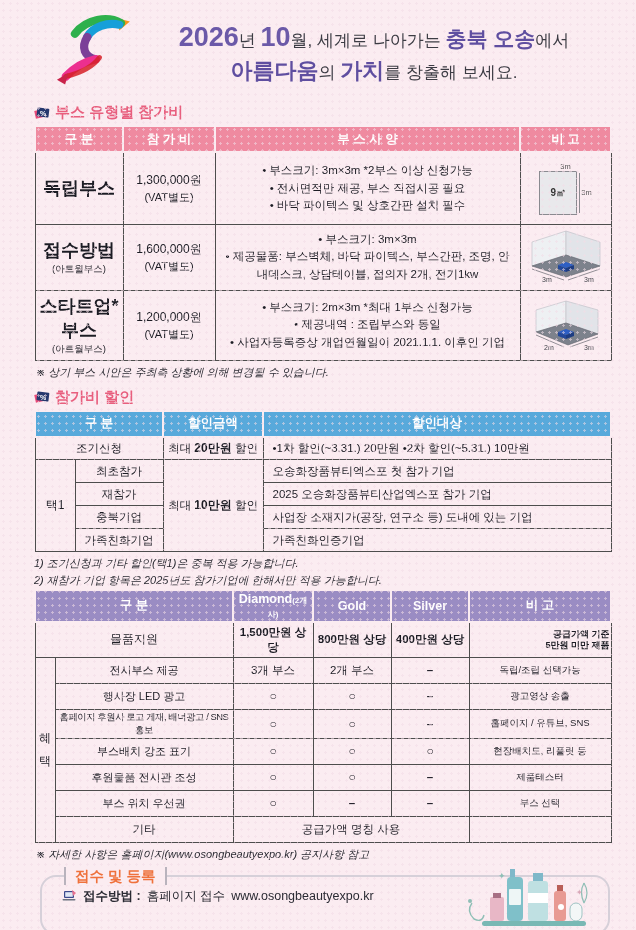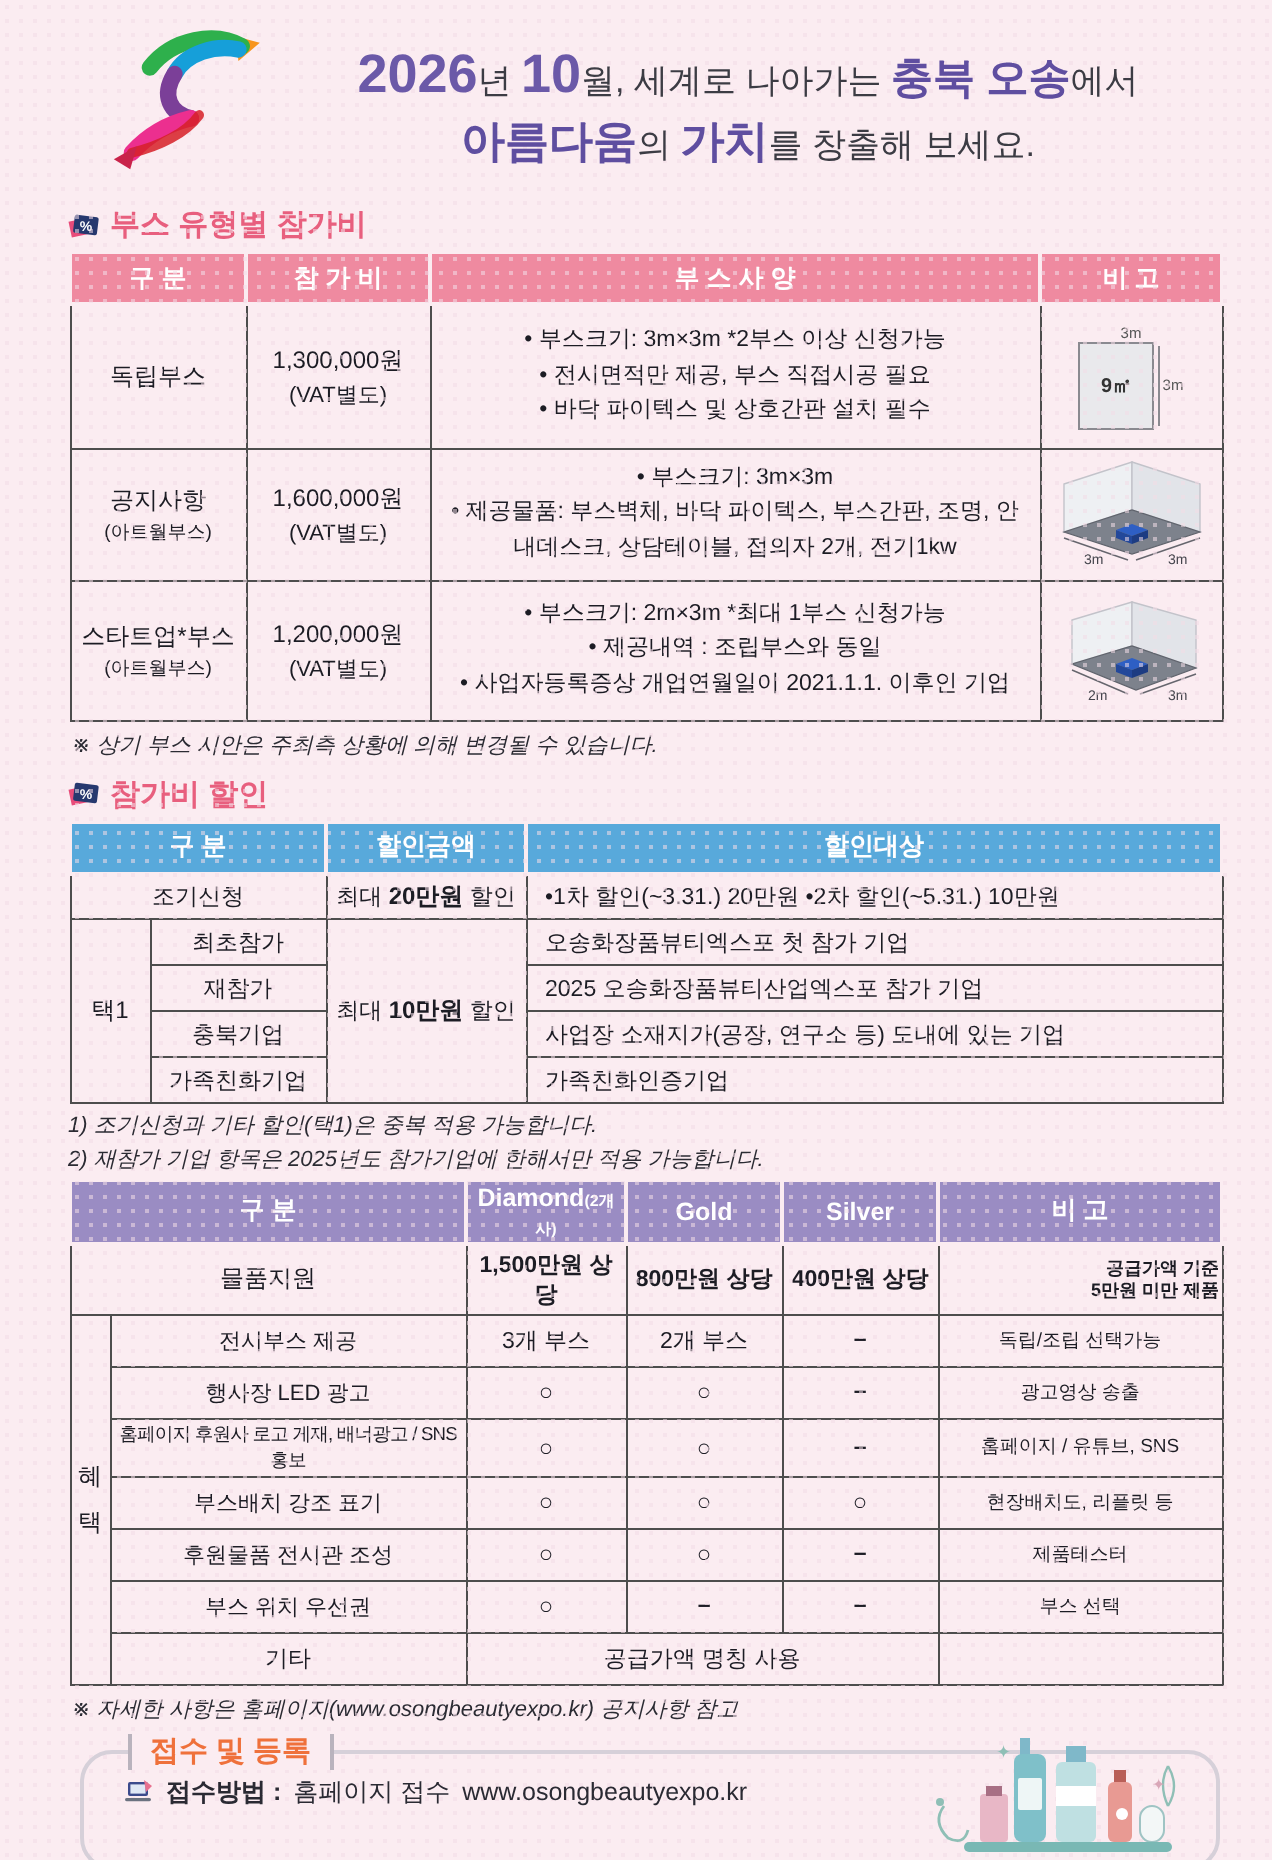--- a/index.html
+++ b/index.html
@@ -25,21 +25,21 @@
   .twrap{margin-left:34px;width:576px;}
   table{border-collapse:collapse;table-layout:fixed;width:576px;}
   th{font-weight:bold;color:#fff;font-size:12.5px;height:22px;border:2px solid #fbecf1;padding:1px 2px;}
   .booth th{background:#ef8aa0;}
   .disc  th{background:#58a9db;}
   .spon  th{background:#9a8cc3;}
   td{border:1px solid #4d4d4d;font-size:11.5px;color:#1c1c24;text-align:center;
      vertical-align:middle;padding:2px 3px;}
   .hsub{font-size:8px;font-weight:bold;}
   
-  .booth .gname .nm{font-size:12px;font-weight:normal;}
+  .booth .gname .nm{font-size:18px;font-weight:bold;}
   .booth .gname .nsub{font-size:9.5px;margin-top:1px;}
   .booth .fee{font-size:12px;}
   .booth .fee .fsub{font-size:11px;margin-top:1px;}
   .booth .spec{text-align:center;padding:4px 8px;line-height:1.5;font-size:11.5px;}
   .booth td.rk{padding:2px;}
   .plan{display:inline-block;}
   .plan-top{font-size:7.5px;color:#555;text-align:center;margin-bottom:0;}
   .plan-row{display:flex;align-items:center;justify-content:center;gap:2px;}
   .plan-sq{width:36px;height:42px;background:#e9e9ec;border:1px solid #8a8a90;
            display:flex;align-items:center;justify-content:center;font-size:10px;font-weight:bold;color:#333;}
@@ -144,21 +144,21 @@
                   <div class="plan-sq">
                     <span>9㎡</span>
                   </div>
                   <div class="plan-side">3m</div>
                 </div>
             </div>
           </td>
         </tr>
         <tr style="height:66px">
           <td class="gname">
-              <div class="nm">공지사항</div>
+              <div class="nm">접수방법</div>
               <div class="nsub">(아트월부스)</div>
             </td>
           <td class="fee">
               <div>1,600,000원</div>
               <div class="fsub">(VAT별도)</div>
             </td>
           <td class="spec">
               <div>• 부스크기: 3m×3m</div>
               <div>• 제공물품: 부스벽체, 바닥 파이텍스, 부스간판, 조명, 안내데스크, 상담테이블, 접의자 2개, 전기1kw</div>
             </td>

